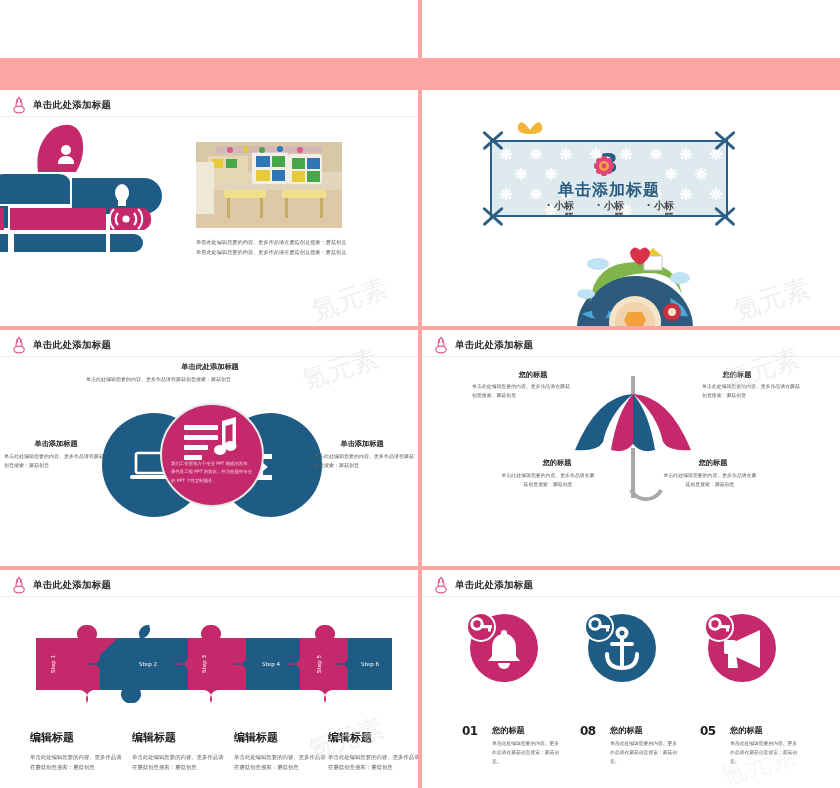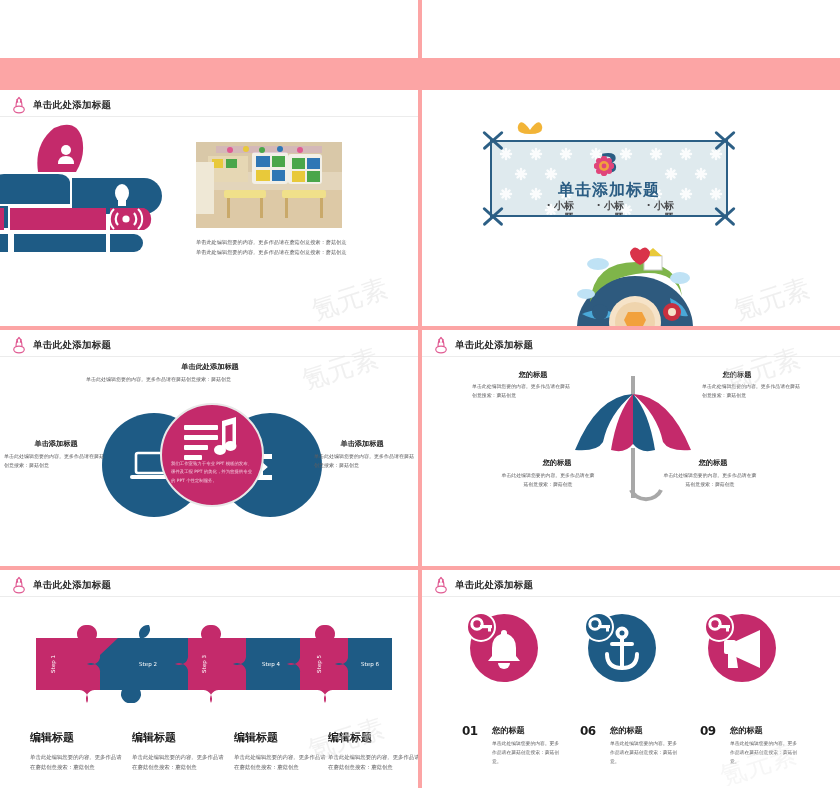--- a/index.html
+++ b/index.html
@@ -556,21 +556,21 @@
           <path d="M25 46 q0 14 15 14 q15 0 15 -14"></path>
         </g>
         <circle cx="17" cy="19" r="14" fill="#1e5b85" stroke="#fff" stroke-width="2"></circle>
         <g fill="#fff">
           <circle cx="13" cy="16" r="5.2" fill="none" stroke="#fff" stroke-width="3"></circle>
           <rect x="16" y="17" width="12" height="3.2"></rect>
           <rect x="24" y="20" width="3" height="3.5"></rect>
         </g>
       </svg>
     </div>
-    <div class="cc-num">06</div>
+    <div class="cc-num">08</div>
     <div class="cc-h">您的标题</div>
     <div class="cc-p">单击此处编辑您要的内容。更多作品请在蘑菇创意搜索：蘑菇创意。</div>
   </div>
 
   <div class="cc" style="left:268px;">
     <div class="cc-circ">
       <svg width="76" height="76" viewBox="0 0 76 76">
         <circle cx="40" cy="40" r="34" fill="#c42a6b"></circle>
         <g fill="#fff">
           <path d="M58 22 l0 38 l-26 -12 l0 -14z"></path>
@@ -578,21 +578,21 @@
           <path d="M26 46 h8 l2 14 h-10z"></path>
         </g>
         <circle cx="17" cy="19" r="14" fill="#c42a6b" stroke="#fff" stroke-width="2"></circle>
         <g fill="#fff">
           <circle cx="13" cy="16" r="5.2" fill="none" stroke="#fff" stroke-width="3"></circle>
           <rect x="16" y="17" width="12" height="3.2"></rect>
           <rect x="24" y="20" width="3" height="3.5"></rect>
         </g>
       </svg>
     </div>
-    <div class="cc-num">09</div>
+    <div class="cc-num">05</div>
     <div class="cc-h">您的标题</div>
     <div class="cc-p">单击此处编辑您要的内容。更多作品请在蘑菇创意搜索：蘑菇创意。</div>
   </div>
 
   <svg class="wm2" viewBox="0 0 120 56" style="right:10px;bottom:20px;">
     <text x="10" y="40" font-size="26" fill="#ececec" transform="rotate(-18 60 36)" font-family="DejaVu Sans, sans-serif">氪元素</text>
   </svg>
 </div>
 
 </div>

